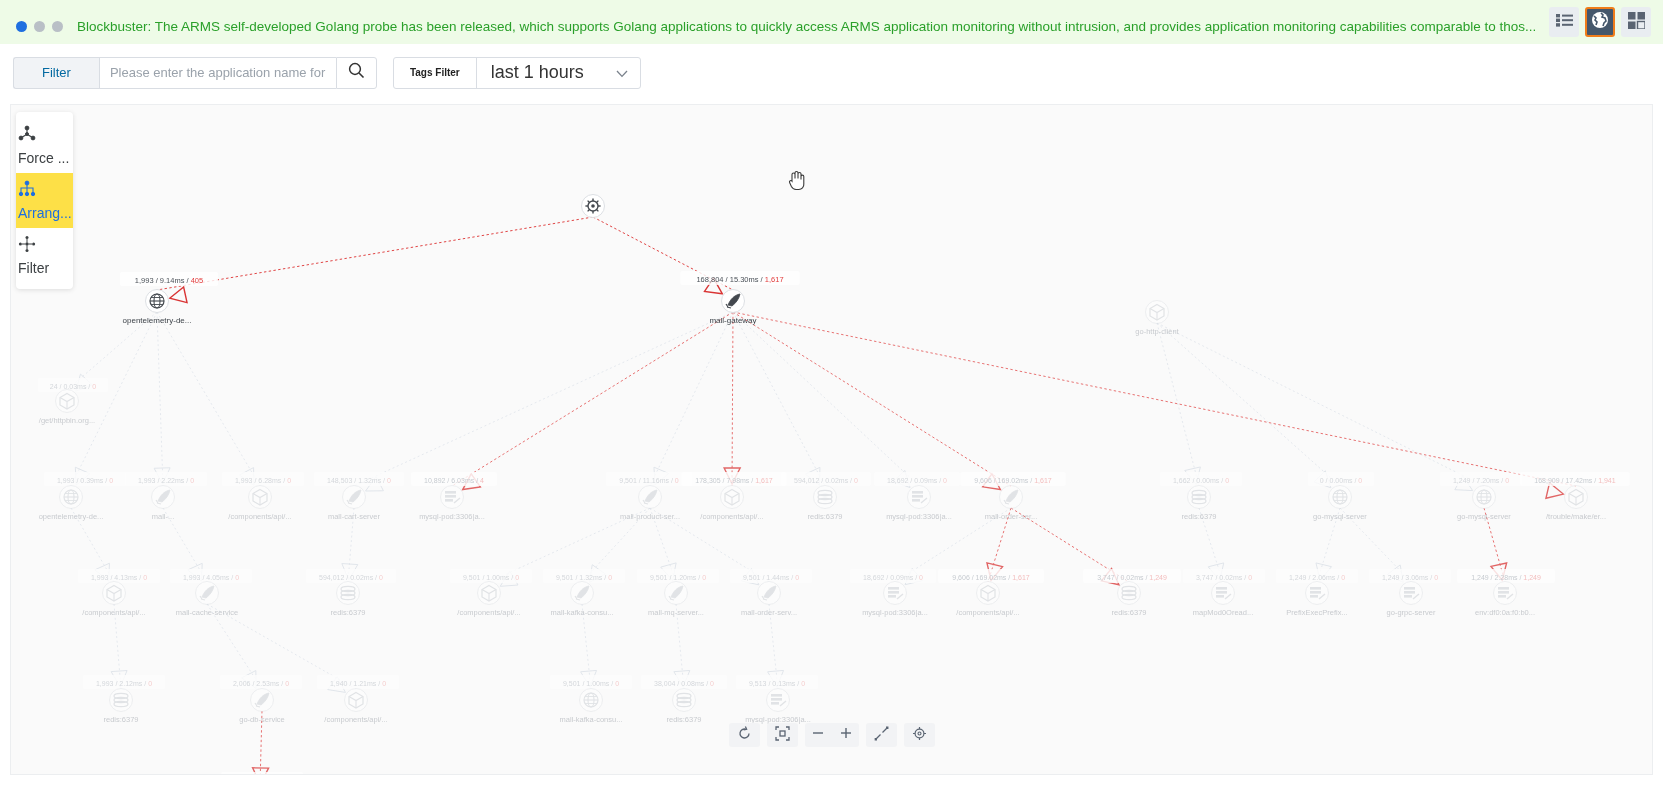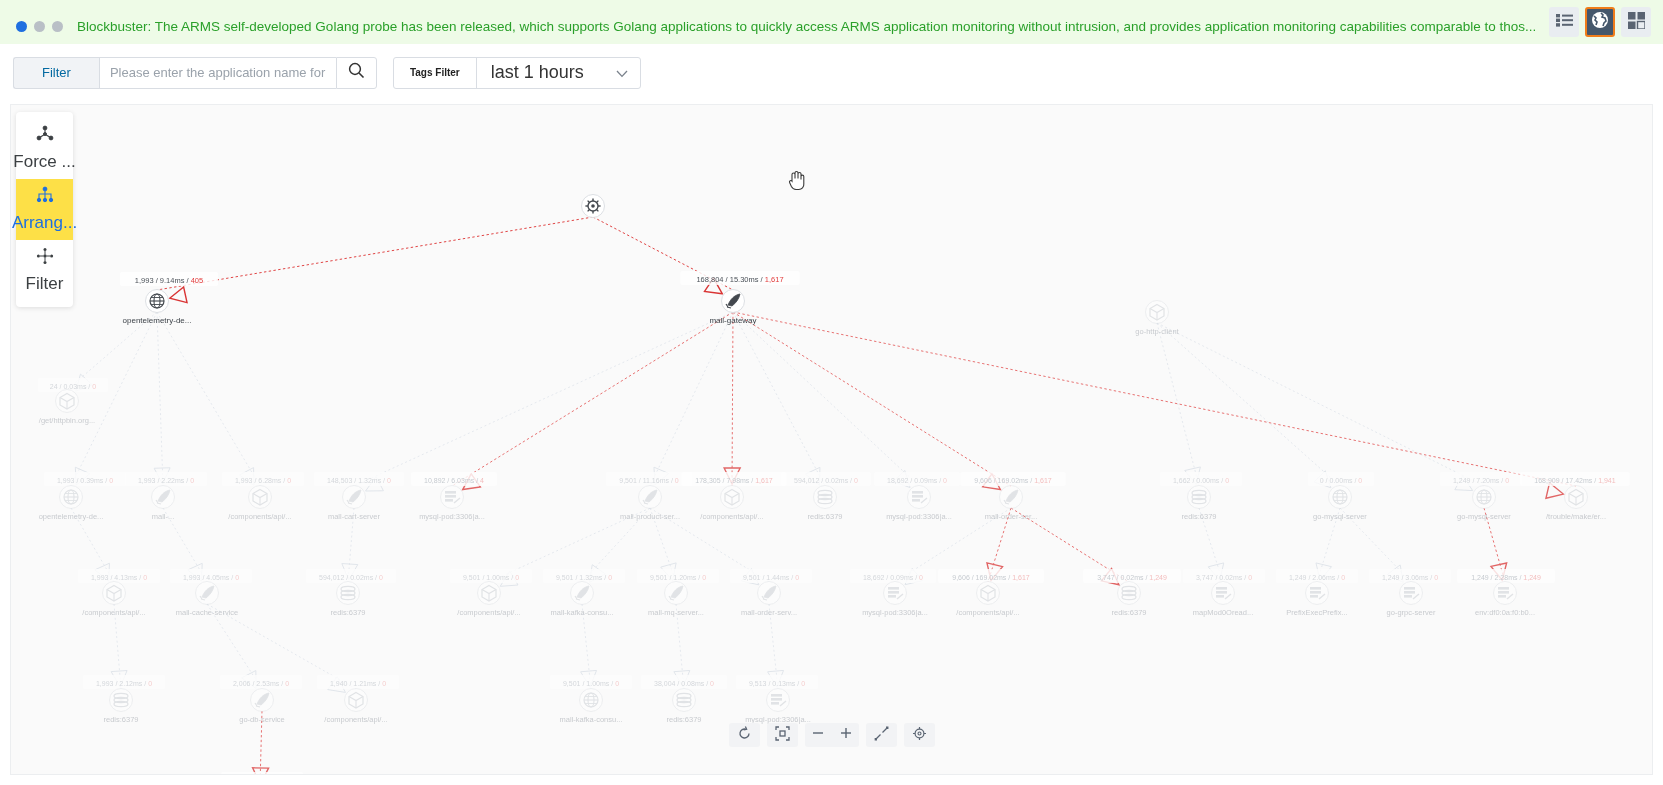--- a/index.html
+++ b/index.html
@@ -64,22 +64,22 @@
     background: #fafafa; border: 1px solid #eceef0; overflow: hidden;
   }
 
   
   .layout-panel {
     position: absolute; left: 16px; top: 112px; width: 57px;
     background: #fff; border-radius: 4px; box-shadow: 0 1px 5px rgba(0,0,0,.12);
     padding: 6px 0; z-index: 40;
   }
   .layout-item {
-    display: flex; flex-direction: column; align-items: center; gap: 4px;
-    padding: 7px 2px; cursor: pointer; font-size: 17px; color: #3c4043;
+    display: flex; flex-direction: column; align-items: flex-start; gap: 4px;
+    padding: 7px 2px; cursor: pointer; font-size: 14px; color: #3c4043;
   }
   .layout-item.active { background: #fde047; color: #1e6fe0; }
   .layout-item.active svg { stroke: #1e6fe0; fill: #1e6fe0; }
   .layout-item span { white-space: nowrap; }
 
   
   .graph { position: absolute; left: 0; top: 0; width: 1643px; height: 671px; }
 
   .node-circle { fill: #ffffff; stroke: #dcdfe3; stroke-width: 1; }
   .node-label { font-size: 7.5px; fill: #8a9099; text-anchor: middle;

